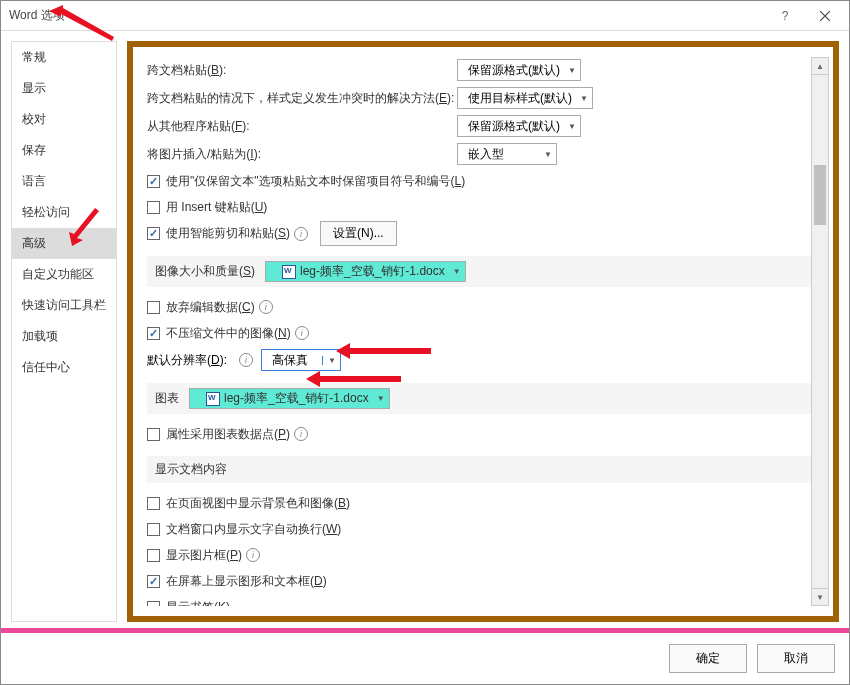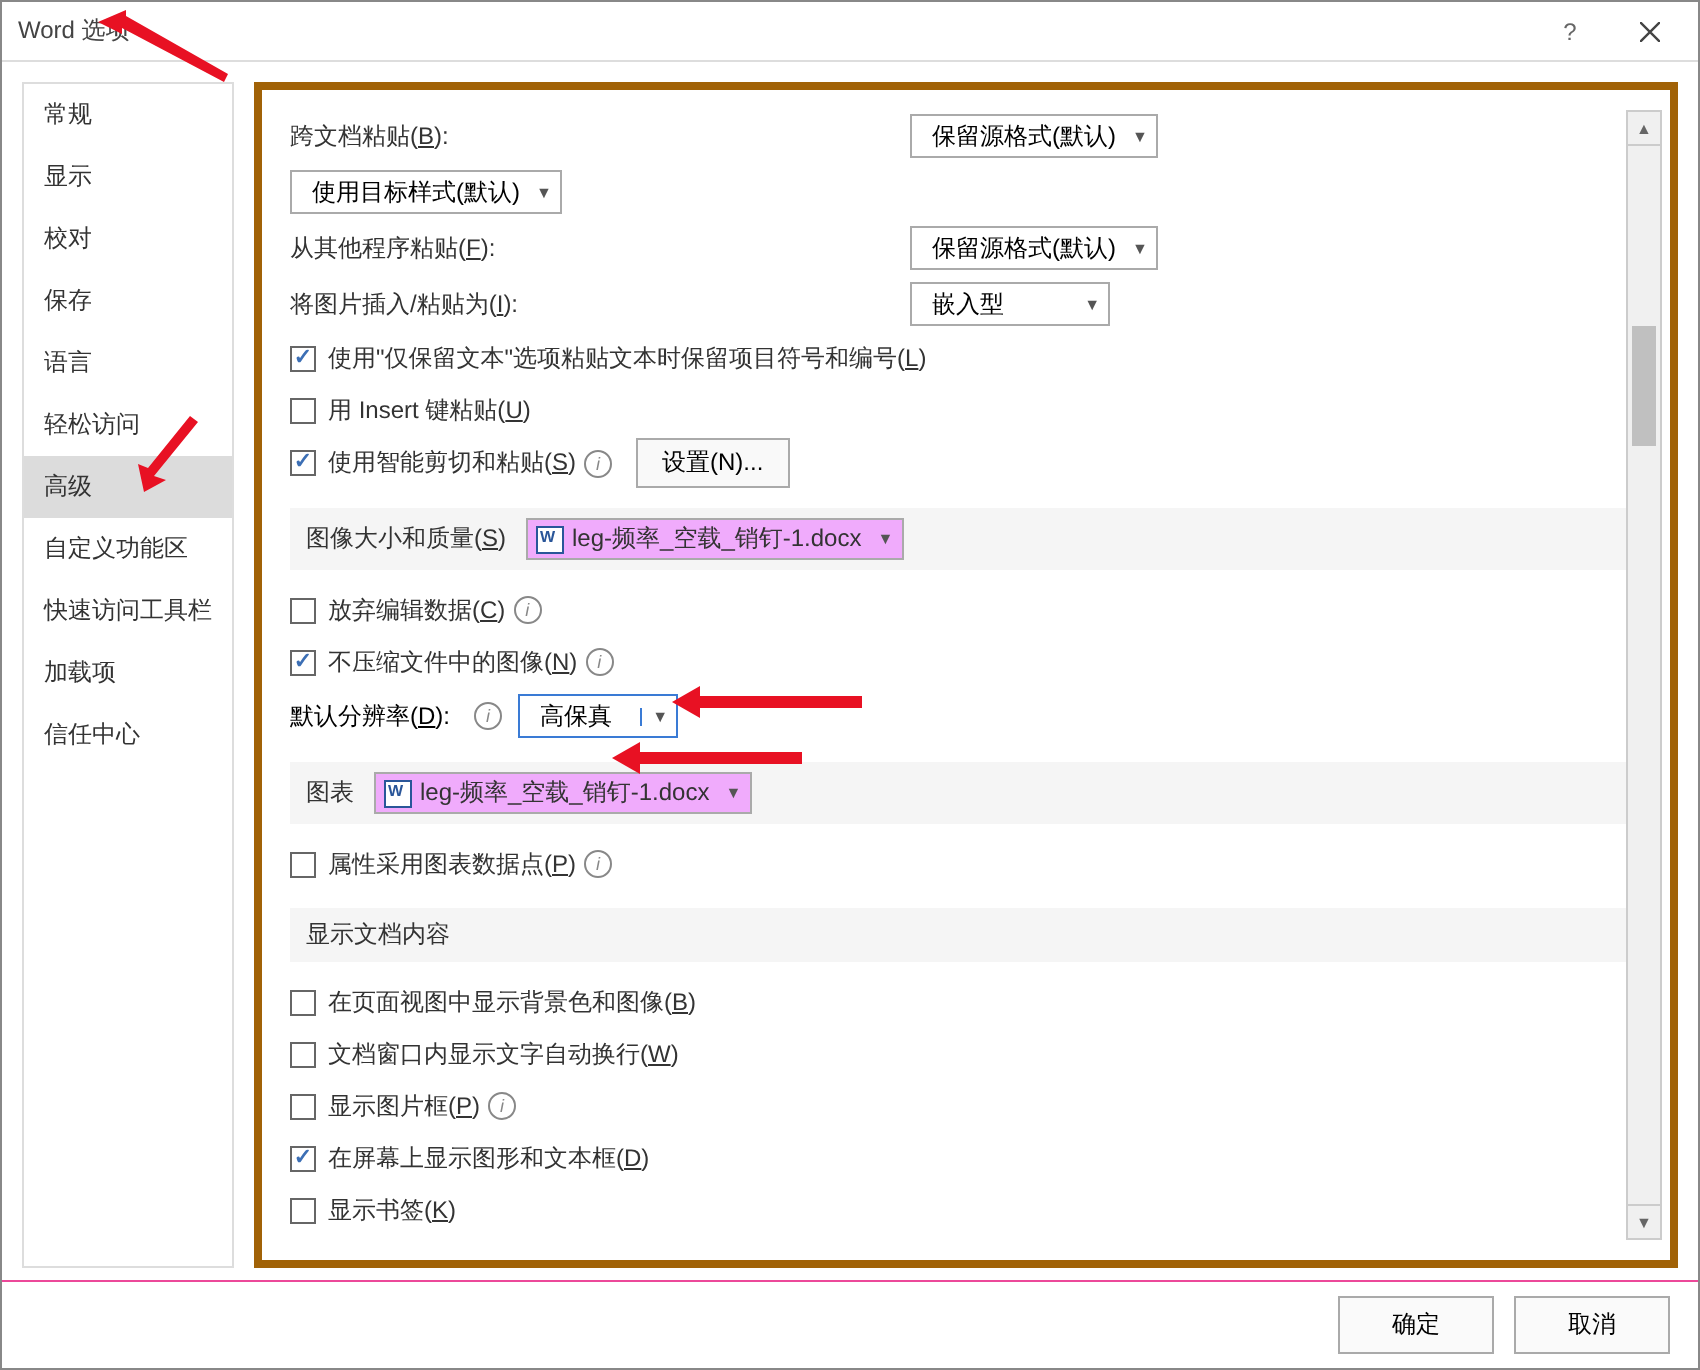--- a/index.html
+++ b/index.html
@@ -5,43 +5,43 @@
 * { box-sizing: border-box; margin: 0; padding: 0; font-family: "Microsoft YaHei", "Segoe UI", sans-serif; font-size: 12px; }
 body { background: #fff; }
 .dialog { width: 850px; height: 685px; border: 1px solid #888; display: flex; flex-direction: column; }
 .titlebar { height: 30px; display: flex; align-items: center; padding: 0 4px 0 8px; border-bottom: 1px solid #ddd; }
 .titlebar-title { flex: 1; color: #444; }
 .titlebar-btn { width: 40px; height: 28px; display: flex; align-items: center; justify-content: center; color: #666; cursor: pointer; }
 .main { flex: 1; display: flex; padding: 10px 10px 6px 10px; gap: 10px; min-height: 0; }
 .sidebar { width: 106px; border: 1px solid #ddd; overflow-y: auto; }
 .sidebar-item { padding: 7px 10px; color: #333; cursor: pointer; }
 .sidebar-item.sel { background: #dcdcdc; }
-.content { flex: 1; border: 4px solid #a16207; padding: 10px 4px 10px 14px; overflow: hidden; position: relative; display: flex; }
+.content { flex: 1; border: 6px solid #a16207; padding: 10px 4px 10px 14px; overflow: hidden; position: relative; display: flex; }
 .scroll-area { flex: 1; overflow: hidden; }
 .scrollbar { width: 18px; display: flex; flex-direction: column; }
 .sb-btn { height: 18px; border: 1px solid #ccc; background: #f0f0f0; display: flex; align-items: center; justify-content: center; color: #666; font-size: 8px; }
 .sb-track { flex: 1; background: #f0f0f0; border-left: 1px solid #ccc; border-right: 1px solid #ccc; position: relative; }
 .sb-thumb { position: absolute; top: 90px; left: 2px; right: 2px; height: 60px; background: #c0c0c0; }
 .row { display: flex; align-items: center; min-height: 26px; margin-bottom: 2px; }
 .row-label { width: 310px; color: #333; }
 .underline { text-decoration: underline; }
 .dropdown { border: 1px solid #aaa; height: 22px; display: inline-flex; align-items: center; padding: 0 4px 0 10px; background: #fff; min-width: 120px; justify-content: space-between; cursor: pointer; }
 .dd-caret { margin-left: 8px; font-size: 8px; color: #555; }
 .checkbox-row { display: flex; align-items: center; min-height: 24px; padding-left: 0; margin-bottom: 2px; }
 .cb { width: 13px; height: 13px; border: 1px solid #666; margin-right: 6px; display: inline-flex; align-items: center; justify-content: center; background: #fff; }
 .cb.checked::after { content: "✓"; font-size: 11px; color: #3c6fb5; font-weight: bold; line-height: 1; }
 .cb-label { color: #333; }
 .info-icon { display: inline-flex; width: 14px; height: 14px; border: 1px solid #888; border-radius: 50%; align-items: center; justify-content: center; font-size: 9px; color: #888; margin-left: 4px; font-style: italic; }
 .btn-inline { border: 1px solid #aaa; background: #f9f9f9; padding: 3px 12px; margin-left: 12px; cursor: pointer; }
 .sec-header { background: #f5f5f5; padding: 5px 8px; margin: 10px 0 8px 0; display: flex; align-items: center; color: #333; font-weight: normal; text-align: center; }
-.doc-badge { display: inline-flex; align-items: center; border: 1px solid #aaa; padding: 1px 4px 1px 4px; margin-left: 10px; background: #f0abfc; }
+.doc-badge { display: inline-flex; align-items: center; border: 1px solid #aaa; padding: 1px 4px 1px 16px; margin-left: 10px; background: #5eead4; }
 .doc-icon { width: 14px; height: 14px; margin-right: 4px; display: inline-block; position: relative; }
 .doc-icon::before { content: ""; position: absolute; inset: 0; border: 1px solid #2a5699; background: #fff; }
 .doc-icon::after { content: "W"; position: absolute; left: 2px; top: 1px; font-size: 8px; color: #2a5699; font-weight: bold; }
-.footer { height: 44px; border-top: 1px solid #ec4899; display: flex; justify-content: flex-end; align-items: center; padding: 0 14px; gap: 10px; }
+.footer { height: 56px; border-top: 5px solid #ec4899; display: flex; justify-content: flex-end; align-items: center; padding: 0 14px; gap: 10px; }
 .footer-btn { border: 1px solid #aaa; background: #fafafa; padding: 5px 26px; cursor: pointer; }
 
 
 .arrow { position: absolute; pointer-events: none; }
 .arrow svg { display: block; }
 .arrow path, .arrow polygon { fill: #e81123; }
 </style>
 </head>
 <body>
 
@@ -76,20 +76,21 @@
 
         <div class="row">
             <span class="row-label"><span>跨文档粘贴(</span><span class="underline">B</span><span>):</span></span>
           <div class="dropdown">
               <span>保留源格式(默认)</span>
               <span class="dd-caret">▼</span>
             </div>
           </div>
 
         <div class="row">
+            <span class="row-label"><span>跨文档粘贴的情况下，样式定义发生冲突时的解决方法(</span><span class="underline">E</span><span>):</span></span>
           <div class="dropdown">
               <span>使用目标样式(默认)</span>
               <span class="dd-caret">▼</span>
             </div>
           </div>
 
         <div class="row">
             <span class="row-label"><span>从其他程序粘贴(</span><span class="underline">F</span><span>):</span></span>
           <div class="dropdown">
               <span>保留源格式(默认)</span>

